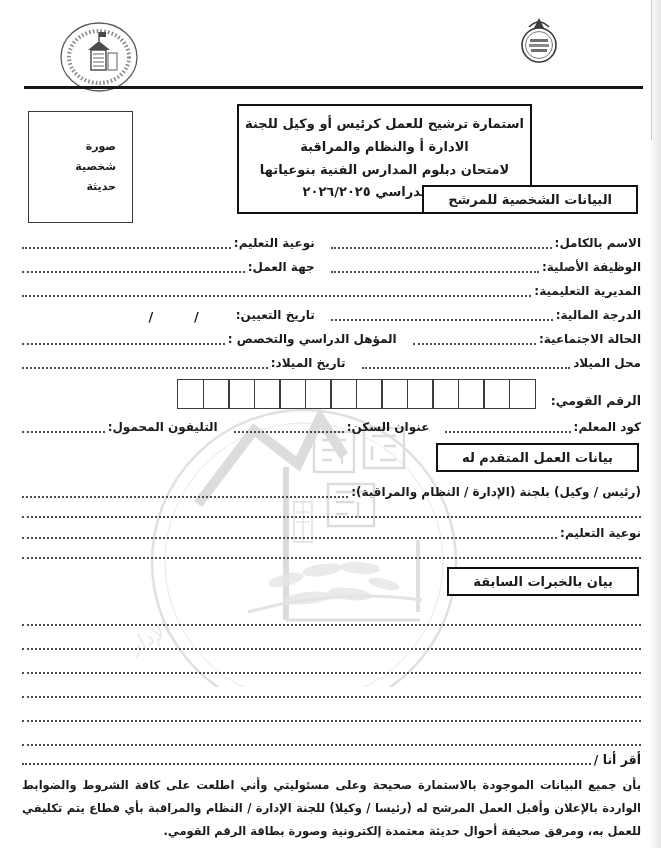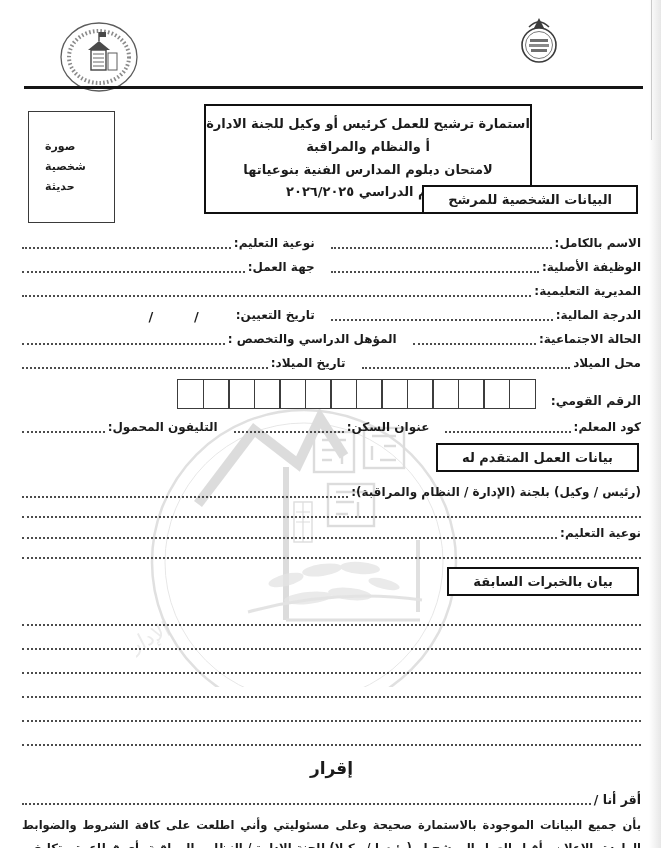--- a/index.html
+++ b/index.html
@@ -15,25 +15,25 @@
   
   .scan-edge{position:absolute;top:0;right:0;bottom:0;width:12px;
     background:linear-gradient(to left, rgba(120,120,120,.18), rgba(120,120,120,0));}
   .scan-line{position:absolute;right:9px;top:0;height:140px;width:1px;background:#c9c9c9;}
   
   .seal-right{position:absolute;top:16px;right:98px;width:48px;height:50px;}
   .seal-left{position:absolute;top:20px;left:58px;width:82px;height:74px;}
   .org-label{position:absolute;top:62px;right:8px;font-size:11px;font-weight:bold;}
   .top-rule{position:absolute;top:86px;left:24px;right:18px;height:3px;background:#151515;}
   
-  .photo-box{position:absolute;top:111px;left:28px;width:87px;height:112px;
+  .photo-box{position:absolute;top:111px;left:28px;width:105px;height:112px;
     border:1.6px solid #3a3a3a;display:flex;align-items:center;justify-content:center;
-    text-align:left;font-size:11px;font-weight:bold;padding:16px;box-sizing:border-box;line-height:1.8;}
-  
-  .title-box{position:absolute;top:104px;right:129px;width:328px;box-sizing:border-box;
+    text-align:right;font-size:11px;font-weight:bold;padding:16px;box-sizing:border-box;line-height:1.8;}
+  
+  .title-box{position:absolute;top:104px;right:129px;width:295px;box-sizing:border-box;
     border:2.6px solid #101010;padding:7px 0 8px;text-align:center;}
   .title-box div{font-size:13px;font-weight:bold;line-height:1.75;}
   
   .chip{display:inline-block;border:2.2px solid #101010;border-radius:0;
     padding:5px 24px;font-size:13px;font-weight:bold;background:#fff;position:relative;z-index:3;}
   .chip-personal{position:absolute;top:185px;right:23px;}
   
   .form{position:absolute;top:228px;right:20px;left:22px;z-index:2;}
   .row{display:flex;align-items:flex-end;height:24px;column-gap:16px;}
   .field{display:flex;align-items:flex-end;min-width:0;}
@@ -248,21 +248,20 @@
     <div id="exp-lines">
         <div class="exp-line"></div>
         <div class="exp-line"></div>
         <div class="exp-line"></div>
         <div class="exp-line"></div>
         <div class="exp-line"></div>
         <div class="exp-line"></div>
       </div>
 
     
-    <div class="decl-title">إقرار</div>
     <div class="row" style="height:22px">
       <div class="field" style="flex:1">
         <span class="lbl" style="font-size:12.5px">أقر أنا /</span>
           <span class="dots"></span>
       </div>
     </div>
     <div class="decl-body">بأن جميع البيانات الموجودة بالاستمارة صحيحة وعلى مسئوليتي وأني اطلعت على كافة الشروط والضوابط الواردة بالإعلان وأقبل العمل المرشح له (رئيسا / وكيلا) للجنة الإدارة / النظام والمراقبة بأي قطاع يتم تكليفي للعمل به، ومرفق صحيفة أحوال حديثة معتمدة إلكترونية وصورة بطاقة الرقم القومي.</div>
 
     
   </div>

